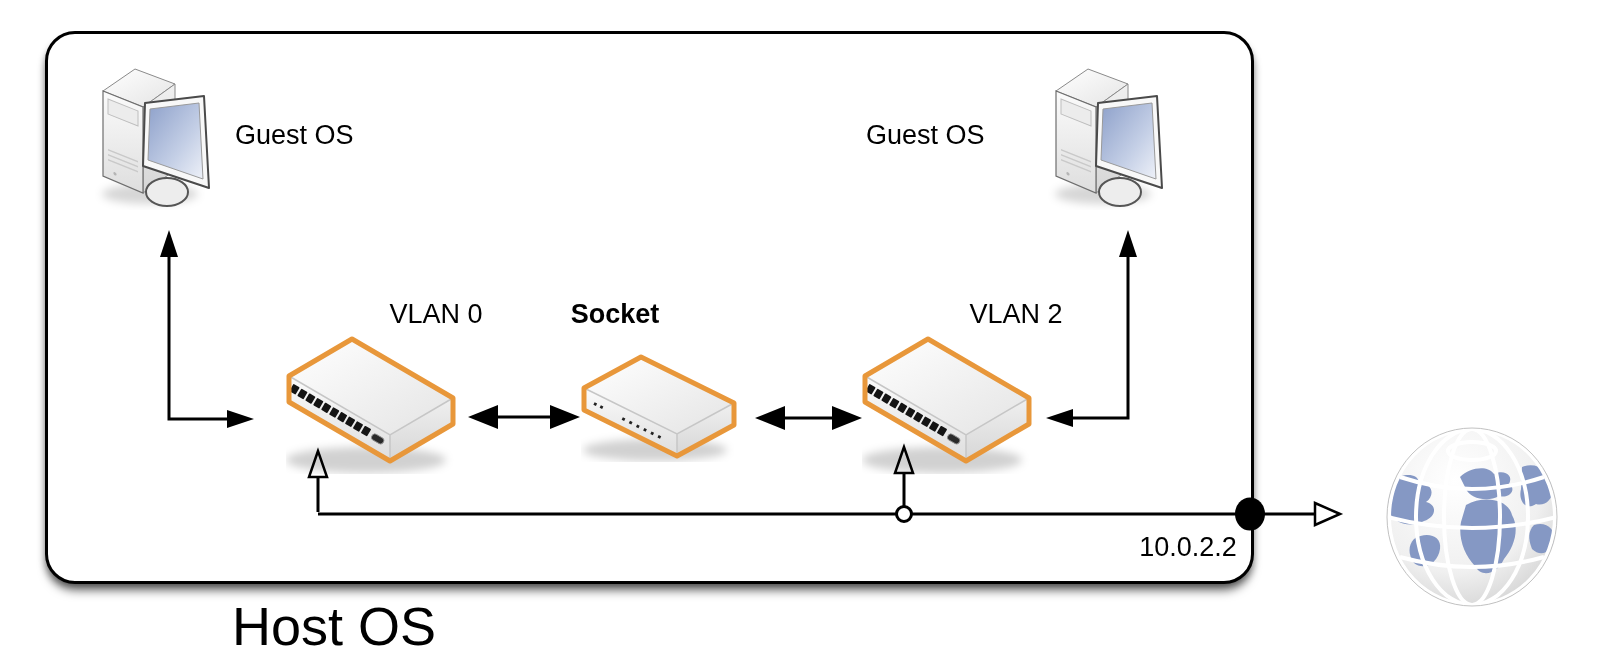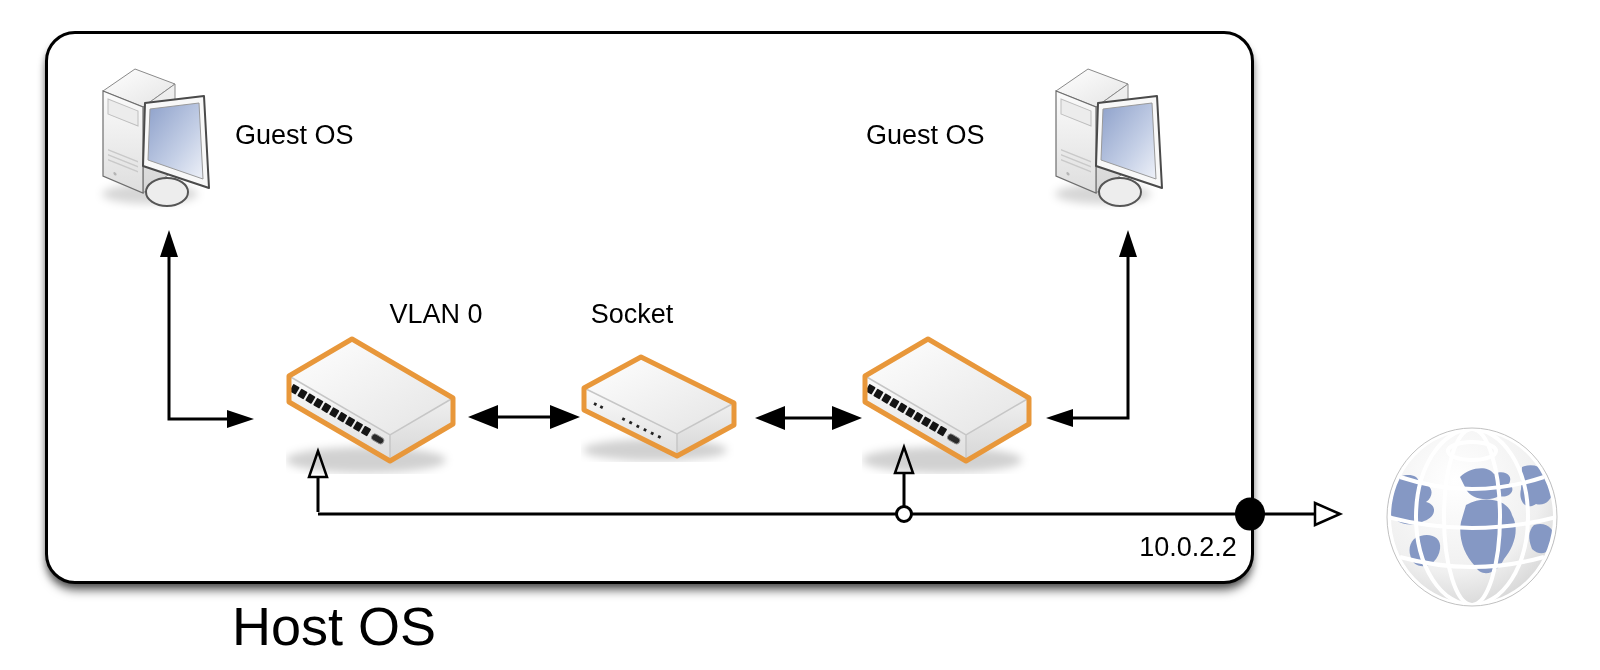--- a/index.html
+++ b/index.html
@@ -18,21 +18,21 @@
   .icon.computer-right{left:1048px;top:58px;  width:125px; height:152px;}
   .icon.switch-vlan0  {left:286px; top:336px; width:170px; height:138px;}
   .icon.socket-dev    {left:581px; top:354px; width:156px; height:108px;}
   .icon.switch-vlan2  {left:862px; top:336px; width:170px; height:138px;}
   .icon.globe         {left:1384px;top:425px; width:176px; height:184px;}
   .lbl{position:absolute;line-height:1;font-size:27px;white-space:nowrap;}
   .lbl.centered{transform:translateX(-50%);}
   .lbl-guest-left {left:235px;top:122px;}
   .lbl-guest-right{left:866px;top:122px;}
   .lbl-vlan0 {left:428px; top:301px;margin-left:8px;}
-  .lbl-socket{left:632px; top:301px;}
+  .lbl-socket{left:615px; top:301px;font-weight:bold;}
   .lbl-vlan2 {left:1016px;top:301px;}
   .lbl-internet{left:1476px;top:383px;}
   .lbl-ip{left:1142px;top:534px;margin-left:46px;}
   .lbl-host{left:232px;top:599px;font-size:54px;}
 </style>
 </head>
 <body>
 
 <div class="stage">
 
@@ -204,16 +204,17 @@
       <use href="#sym-switch"></use>
     </svg>
   <svg class="icon globe" viewBox="0 0 176 184">
       <use href="#sym-globe"></use>
     </svg>
 
   <div class="lbl lbl-guest-left">Guest OS</div>
   <div class="lbl lbl-guest-right">Guest OS</div>
   <div class="lbl lbl-vlan0 centered">VLAN 0</div>
   <div class="lbl lbl-socket centered">Socket</div>
+  <div class="lbl lbl-vlan2 centered">VLAN 2</div>
   <div class="lbl lbl-ip centered">10.0.2.2</div>
   <div class="lbl lbl-host">Host OS</div>
 
 </div>
 
 </body></html>

